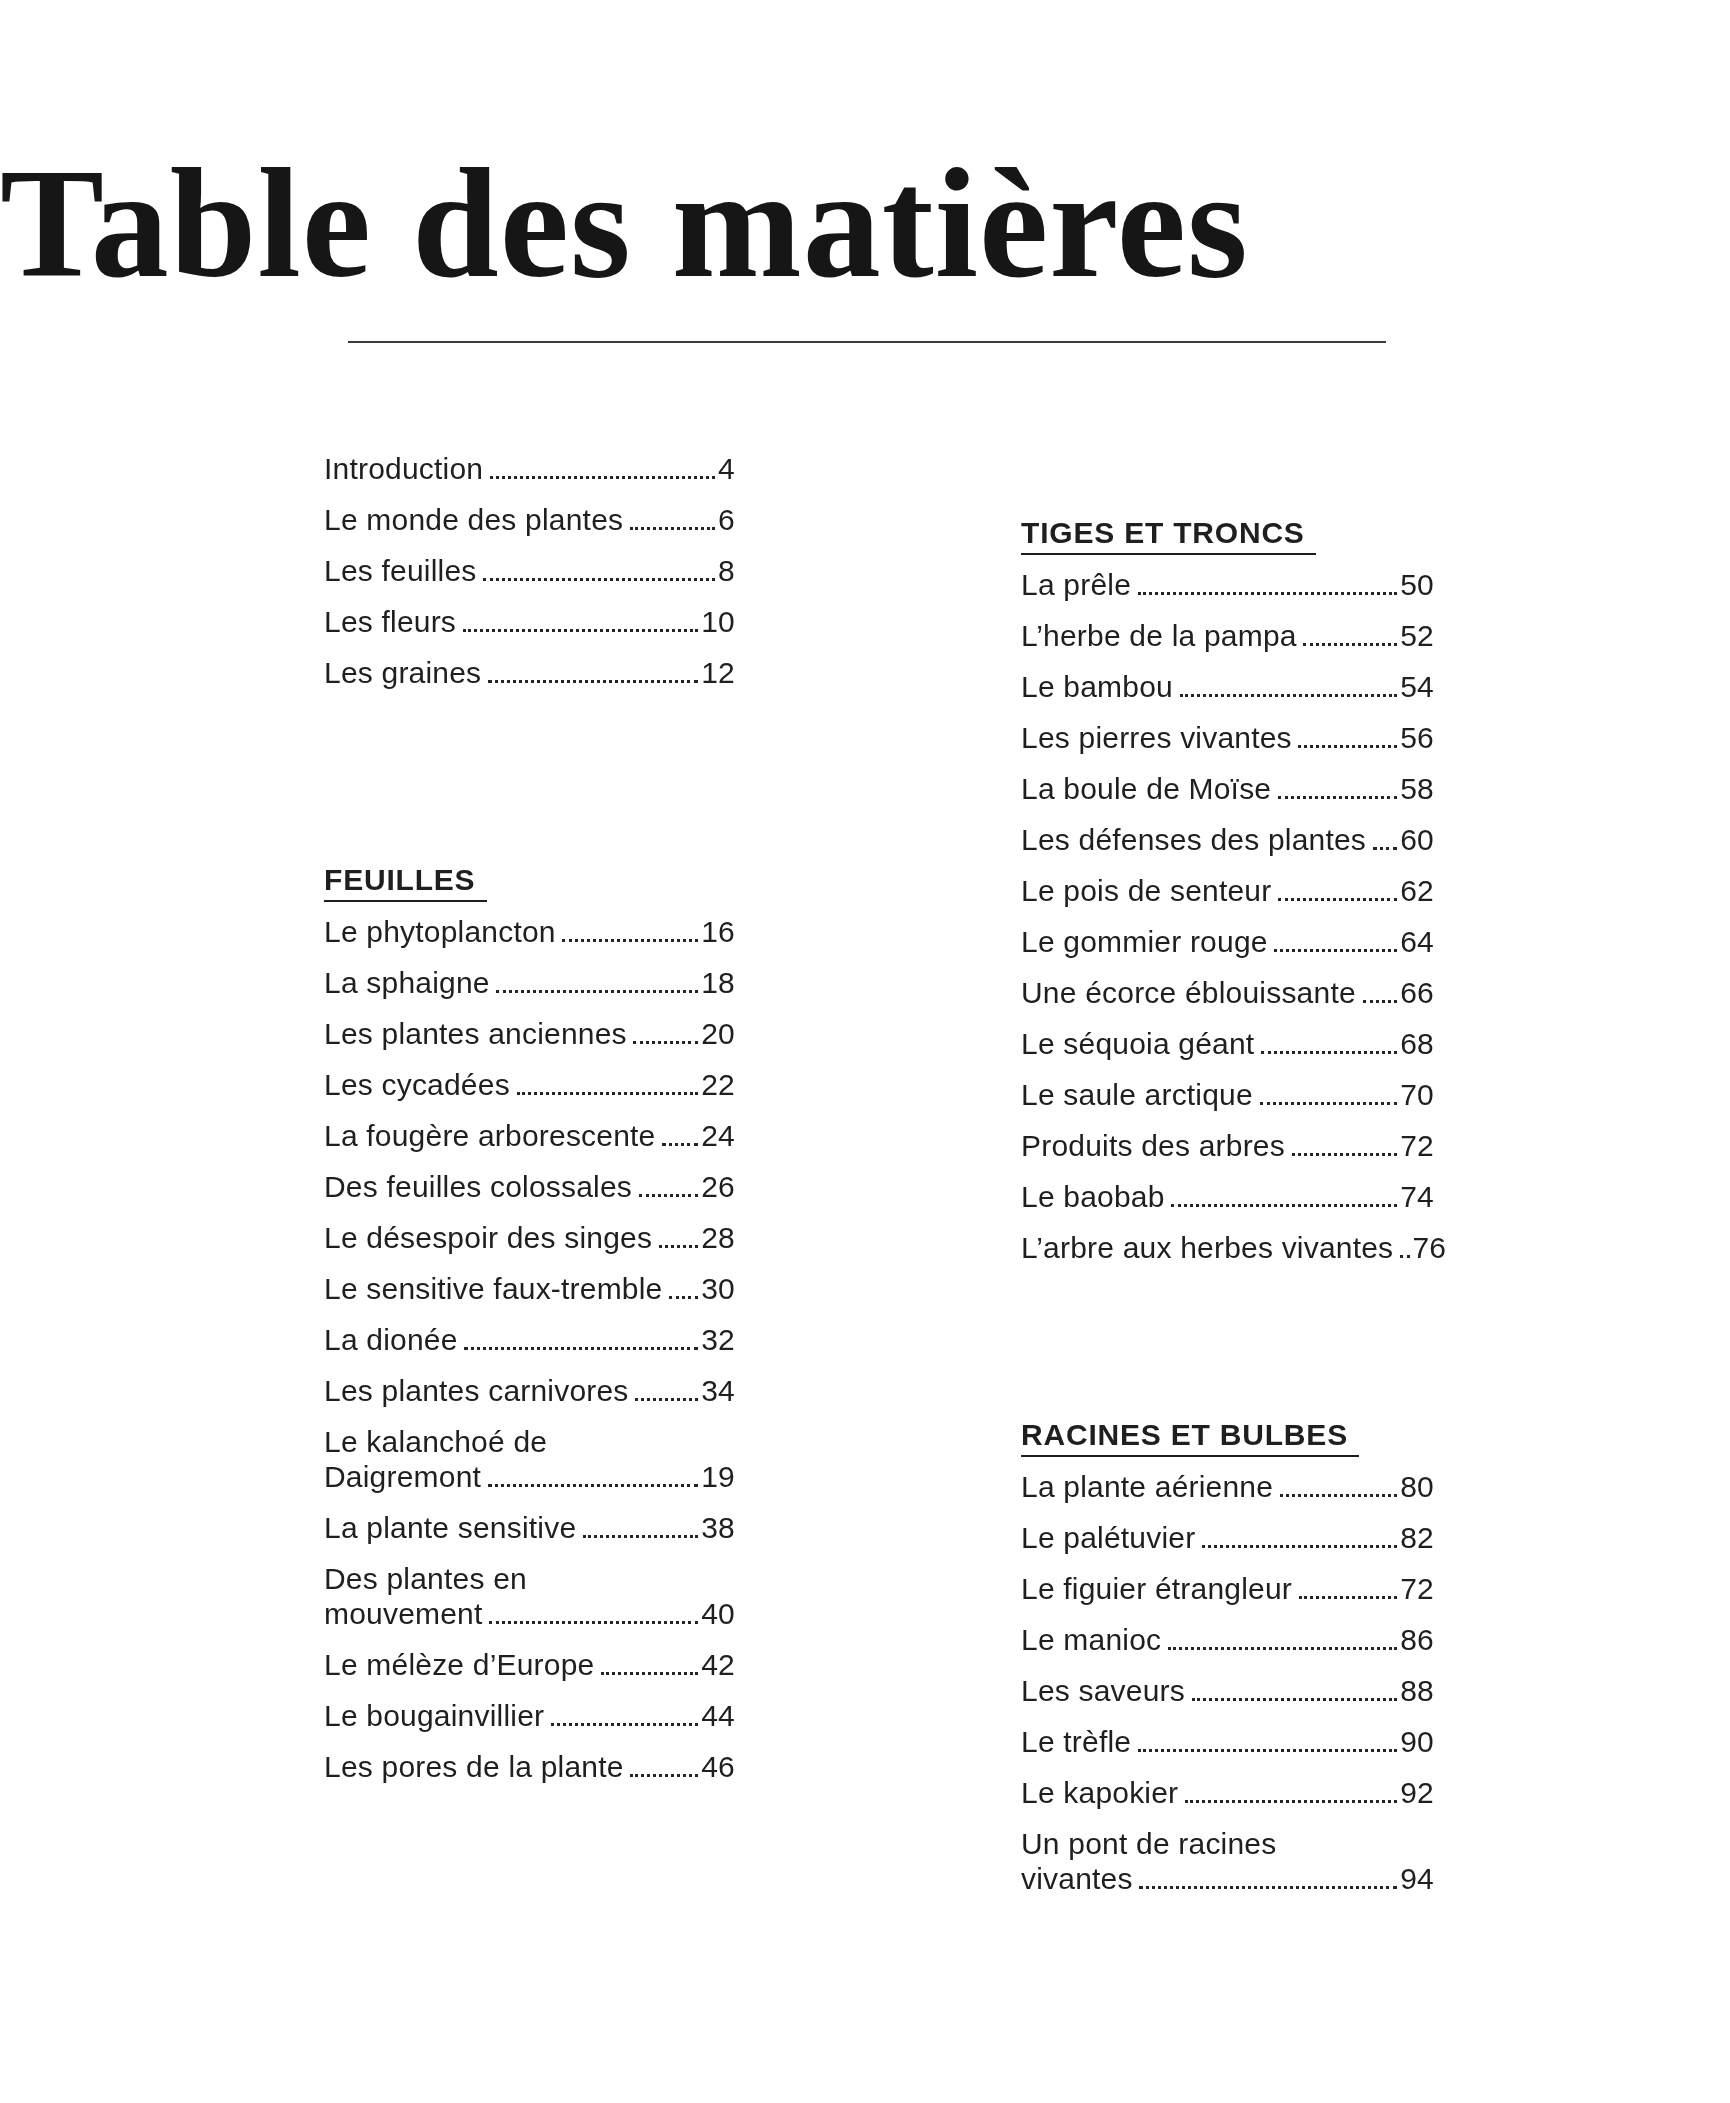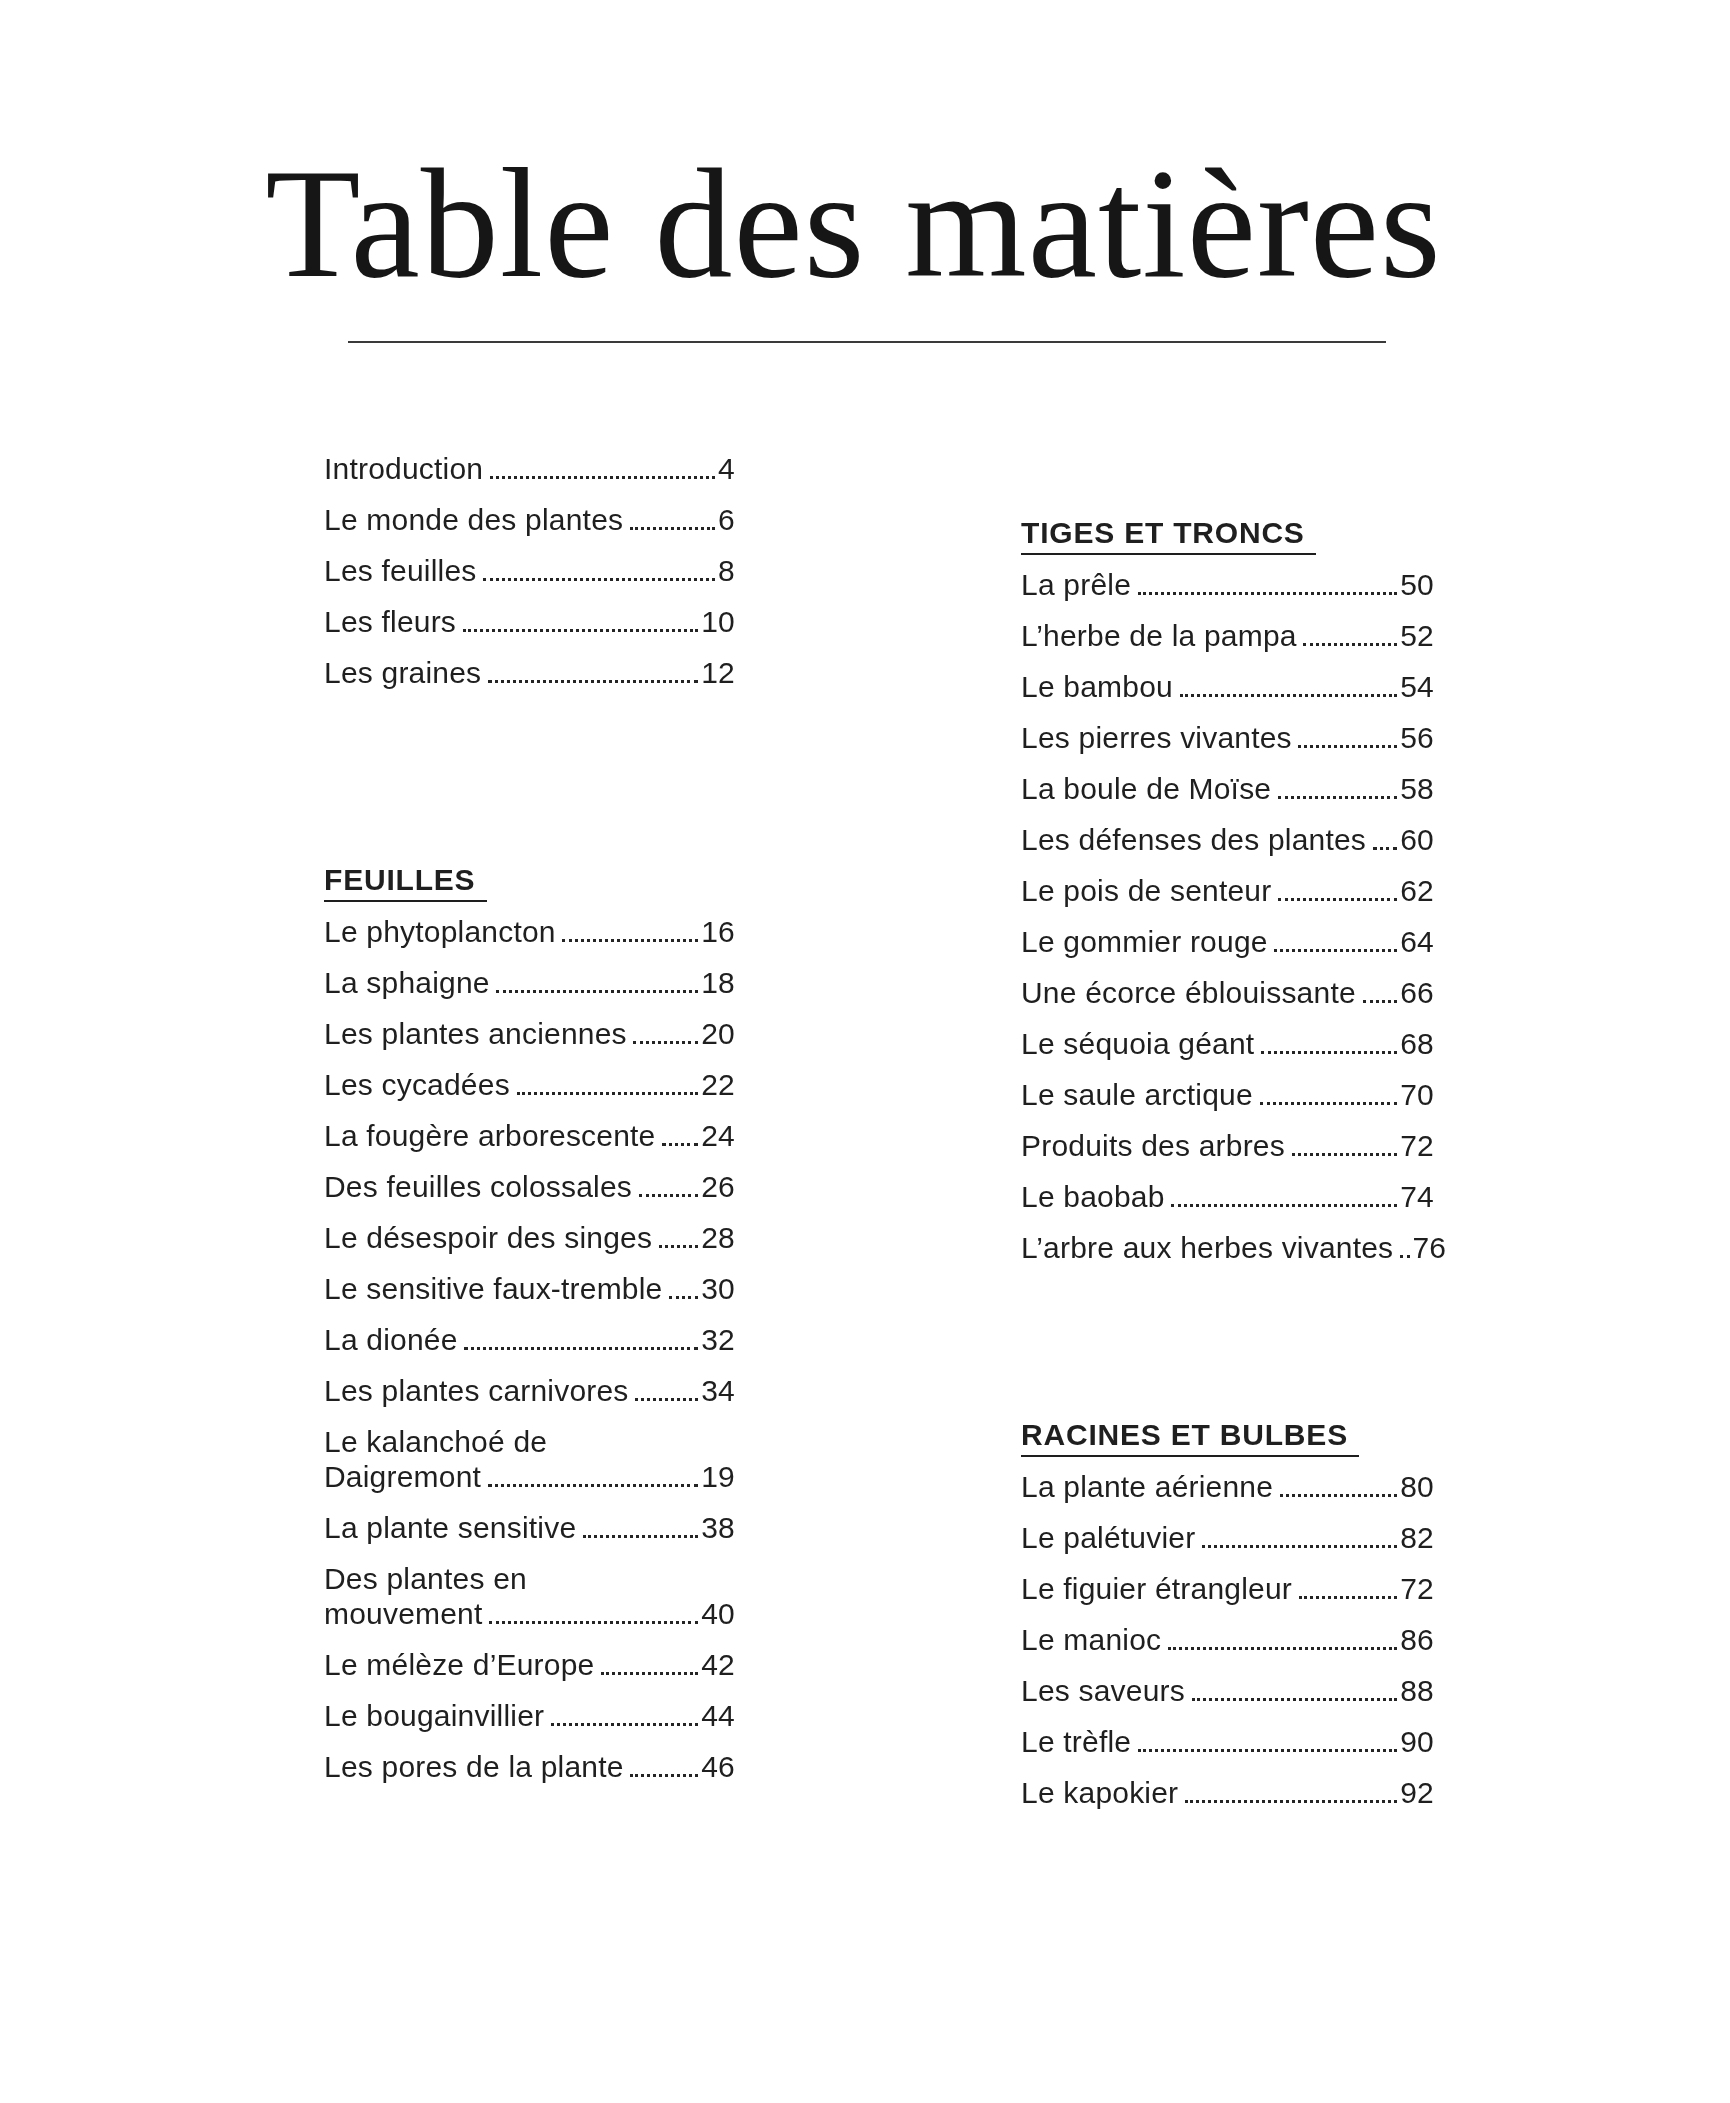--- a/index.html
+++ b/index.html
@@ -11,23 +11,23 @@
     overflow: hidden;
     font-family: "Liberation Sans", sans-serif;
     color: var(--ink, #1f1f1f);
   }
   .title {
     position: absolute;
     top: 146px;
     left: 0;
     right: 23px;
     margin: 0;
-    text-align: center;
+    text-align: left;
     font-family: "Liberation Serif", serif;
-    font-weight: normal;
+    font-weight: bold;
     font-size: 156px;
     line-height: 1;
     letter-spacing: 1px;
     color: #161616;
   }
   .title-rule {
     position: absolute;
     top: 341px;
     left: 348px;
     width: 1038px;
@@ -341,16 +341,25 @@
             <span class="label">Le trèfle</span>
             <span class="leader"></span>
             <span class="page-num">90</span>
           </div>
         </div><div class="row">
           <div class="line">
             <span class="label">Le kapokier</span>
             <span class="leader"></span>
             <span class="page-num">92</span>
           </div>
+        </div><div class="row two">
+          <div class="line">
+            <span class="label">Un pont de racines</span>
+          </div>
+          <div class="line">
+            <span class="label">vivantes</span>
+            <span class="leader"></span>
+            <span class="page-num">94</span>
+          </div>
         </div></div>
     </div>
 </div>
 
 
 </body></html>

